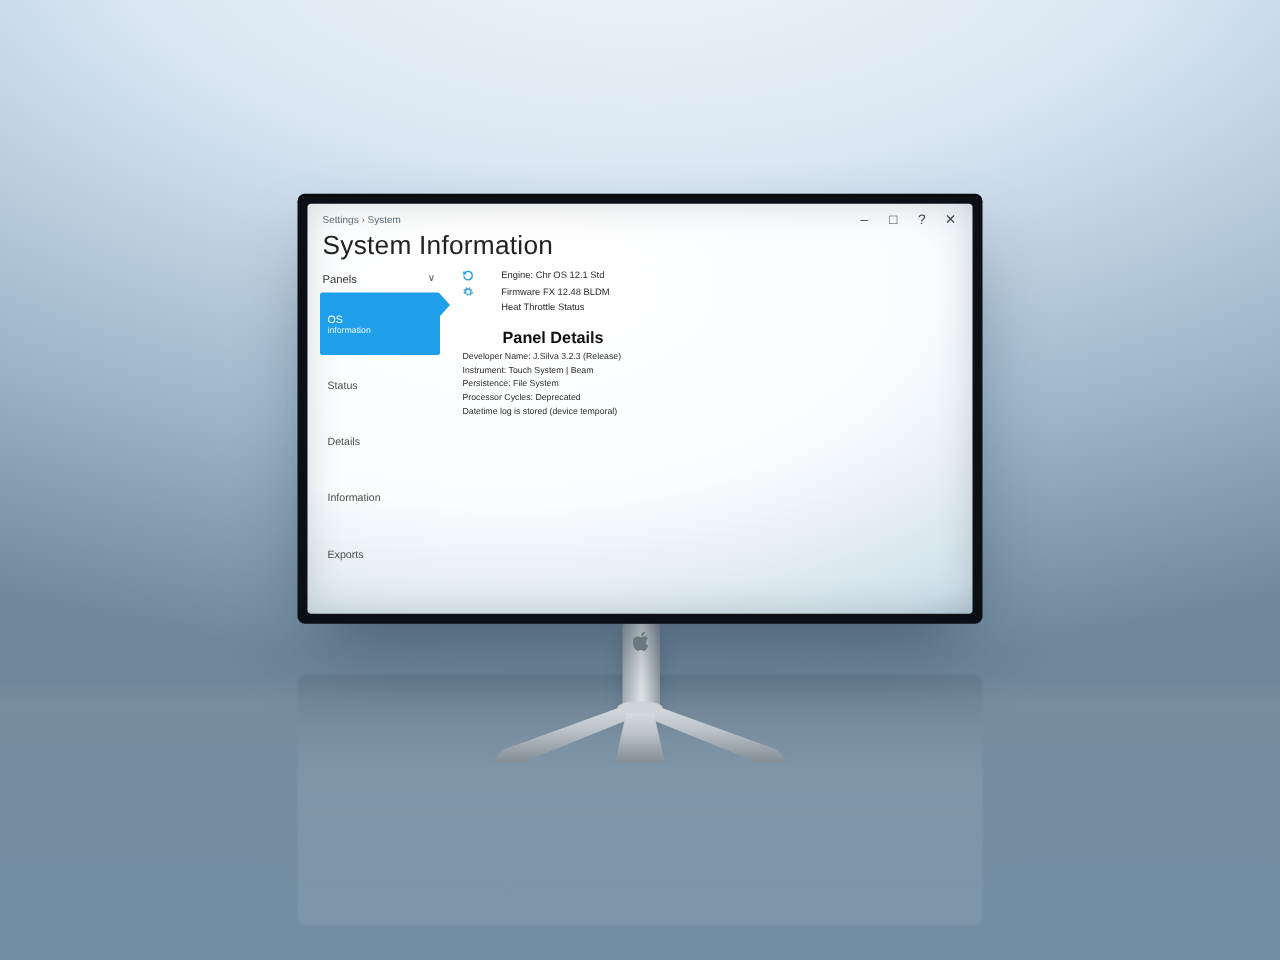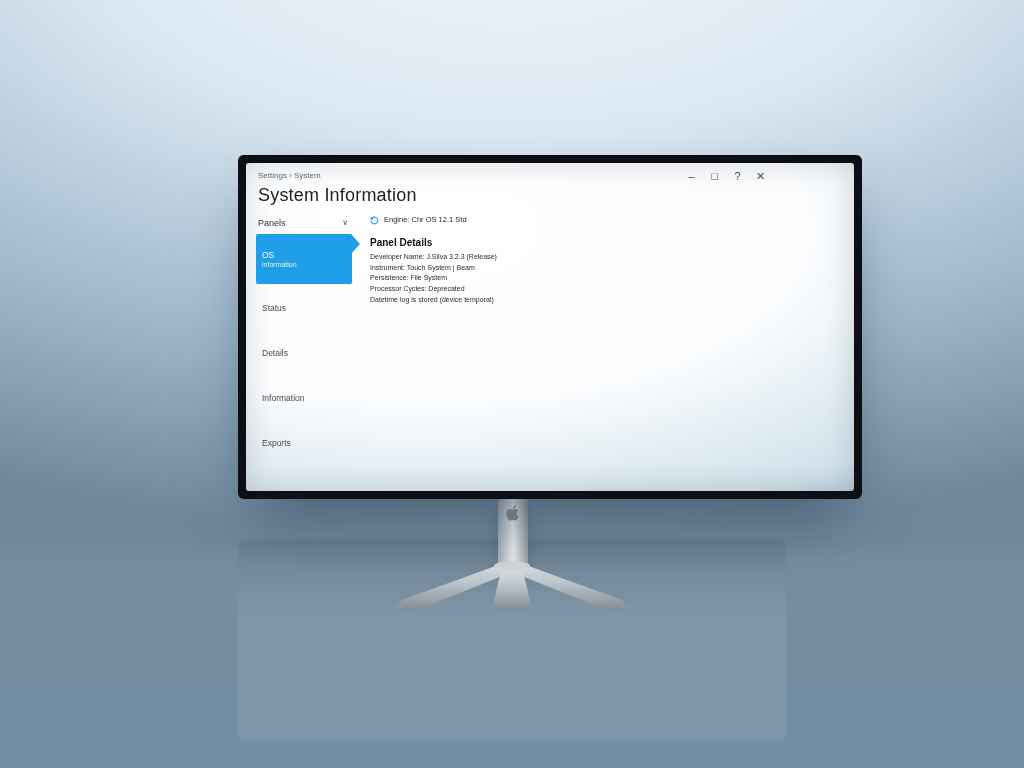--- a/index.html
+++ b/index.html
@@ -27,21 +27,21 @@
     height: 228px;
     background: linear-gradient(to bottom, rgba(255,255,255,0.0), rgba(255,255,255,0.05) 10%, rgba(120,150,175,0.35) 80%);
     pointer-events: none;
   }
 
   
   .monitor {
     position: absolute;
     left: 238px;
     top: 155px;
-    width: 624px;
+    width: 548px;
     height: 344px;
     background: #0c1016;
     border-radius: 6px;
     box-shadow:
       0 30px 60px -20px rgba(20,40,60,0.55),
       0 2px 0 rgba(0,0,0,0.4) inset;
   }
   .screen {
     position: absolute;
     left: 8px;  top: 8px;
@@ -111,21 +111,21 @@
   }
   .breadcrumb {
     position: absolute;
     left: 12px; top: 8px;
     font-size: 8px;
     color: #5b6a77;
   }
   .title {
     position: absolute;
     left: 12px; top: 22px;
-    font-size: 18px;
+    font-size: 21px;
     font-weight: 400;
     color: #222;
     letter-spacing: 0.2px;
   }
   .window-controls {
     position: absolute;
     right: 12px; top: 8px;
     display: flex;
     gap: 12px;
     color: #3d4a55;
@@ -192,21 +192,21 @@
   }
   .content-title {
     font-size: 13px;
     font-weight: 500;
     color: #0a0a0a;
     margin-bottom: 6px;
   }
   .row {
     display: flex;
     align-items: flex-start;
-    gap: 5px;
+    gap: 22px;
     font-size: 7.5px;
     color: #2a2a2a;
     line-height: 1.3;
     margin-bottom: 2px;
   }
   .row.spaced { margin-top: 4px; }
   .icon {
     width: 9px; height: 9px;
     flex: 0 0 9px;
     display: inline-flex;
@@ -218,24 +218,25 @@
   .icon.indent { width: 9px; } 
   .icon.gear { color: #5aa9d6; }
   .icon.checkbox {
     border: 1px solid #6d7b87;
     border-radius: 1px;
     width: 7px; height: 7px;
   }
 
   .section-title {
     margin-top: 12px;
-    font-size: 10px;
+    font-size: 13px;
     font-weight: 600;
     color: #111;
     margin-bottom: 4px;
+    margin-left: 32px;
   }
   .detail-line {
     font-size: 7px;
     color: #2b2b2b;
     line-height: 1.55;
     white-space: nowrap;
   }
 </style>
 </head>
 <body>
@@ -306,20 +307,32 @@
 
           <div class="row">
             <span class="icon refresh">
               <svg width="9" height="9" viewBox="0 0 24 24" fill="none" stroke="currentColor" stroke-width="3">
                   <path d="M3 12a9 9 0 1 0 3-6.7L3 8"></path>
                   <path d="M3 3v5h5"></path>
                 </svg>
             </span>
             <span>Engine: Chr OS 12.1 Std</span>
           </div>
+          <div class="row spaced">
+            <span class="icon gear">
+              <svg width="9" height="9" viewBox="0 0 24 24" fill="currentColor">
+                  <path d="M12 8a4 4 0 1 0 0 8 4 4 0 0 0 0-8zm9 4l2 1-1 3-2-0.5a8 8 0 0 1-1.7 1.7l0.5 2-3 1-1-2a8 8 0 0 1-2.4 0l-1 2-3-1 0.5-2A8 8 0 0 1 5.2 16L3 16.5l-1-3 2-1a8 8 0 0 1 0-2.4l-2-1 1-3 2 0.5A8 8 0 0 1 6.9 4.9L6.4 3l3-1 1 2a8 8 0 0 1 2.4 0l1-2 3 1-0.5 2a8 8 0 0 1 1.7 1.7l2-0.5 1 3-2 1a8 8 0 0 1 0 2.4z"></path>
+                </svg>
+            </span>
+            <span>Firmware FX 12.48 BLDM</span>
+          </div>
+          <div class="row">
+            <span class="icon indent"></span>
+            <span>Heat Throttle Status</span>
+          </div>
 
           <div class="section-title">Panel Details</div>
           <div class="detail-line">Developer Name: J.Silva 3.2.3 (Release)</div>
           <div class="detail-line">Instrument: Touch System | Beam</div>
           <div class="detail-line">Persistence: File System</div>
           <div class="detail-line">Processor Cycles: Deprecated</div>
           <div class="detail-line">Datetime log is stored (device temporal)</div>
         </div>
 
       </div>

